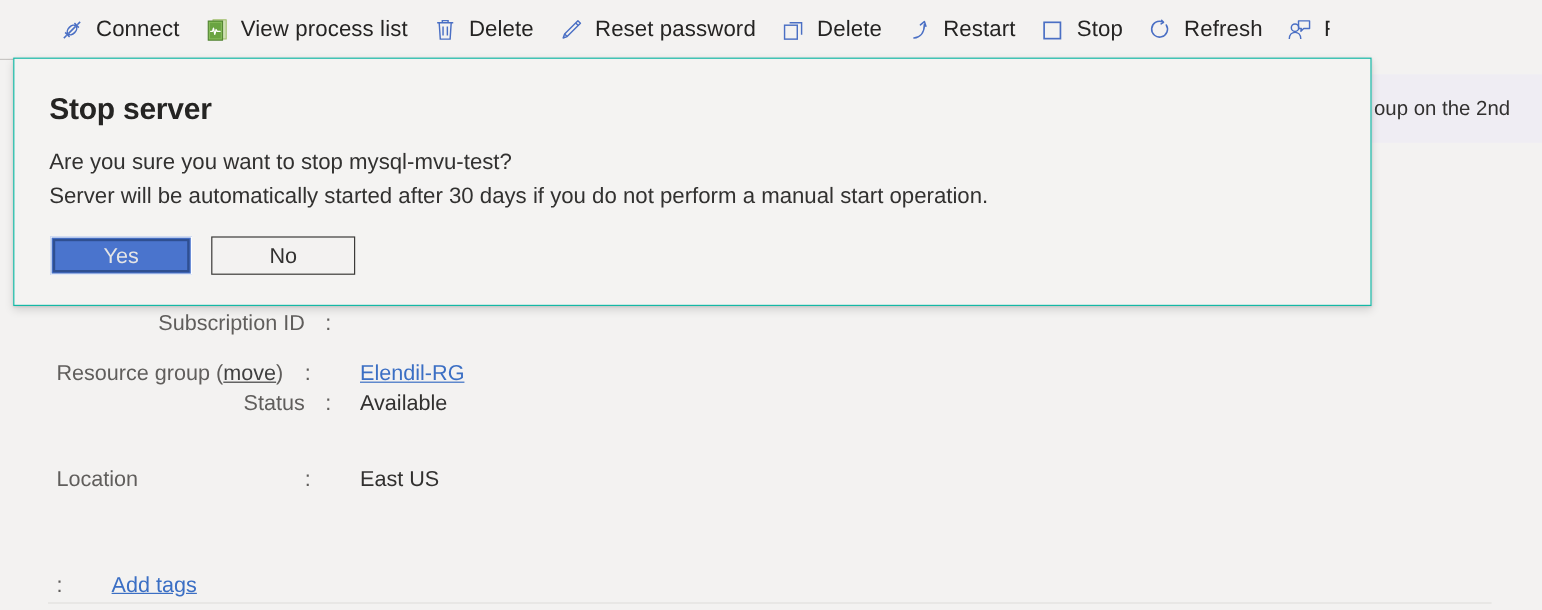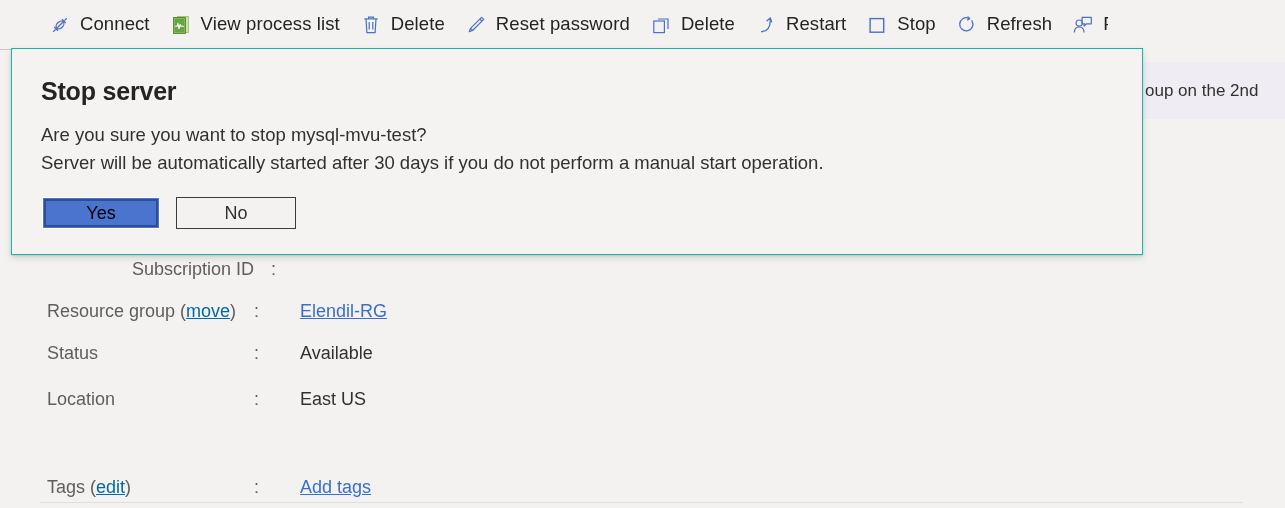--- a/index.html
+++ b/index.html
@@ -116,21 +116,21 @@
   .prop-value {
     color: #323130;
     white-space: nowrap;
     margin-left: 24px;
   }
   .link {
     color: #3b6fc4;
     text-decoration: underline;
     cursor: pointer;
   }
-  .prop-label .link { color: #0369a1; }
+  .prop-label .link { color: #404040; }
 
   #tags-divider {
     position: absolute;
     left: 40px;
     top: 451px;
     width: 1203px;
     height: 1px;
     background: #e1dfdd;
   }
 
@@ -179,21 +179,21 @@
     padding: 0 10px;
     box-sizing: border-box;
     cursor: pointer;
     display: inline-flex;
     align-items: center;
     justify-content: center;
     line-height: 1;
   }
   #yes-button {
     background: #4a74cd;
-    color: #000000;
+    color: #e5e5e5;
     border: 1px solid #ffffff;
     outline: 2px solid #2f4f91;
     outline-offset: -4px;
     margin-right: 16px;
     width: 118px;
   }
   #no-button {
     background: #f3f2f1;
     color: #323130;
     border: 1px solid #3b3a39;
@@ -320,34 +320,33 @@
       <span class="prop-colon">:</span>
       <span class="prop-value"></span>
     </div>
 
     <div class="prop-row" style="top:251px;">
       <span class="prop-label"><span>Resource group</span><span> (</span><span class="link">move</span><span>)</span></span>
       <span class="prop-colon">:</span>
       <span class="prop-value link">Elendil-RG</span>
     </div>
 
-    <div class="prop-row" style="top:293px;">
+    <div class="prop-row" style="top:276px;text-align:right;">
       <span class="prop-label">Status</span>
       <span class="prop-colon">:</span>
       <span class="prop-value">Available</span>
     </div>
 
     <div class="prop-row" style="top:339px;">
       <span class="prop-label">Location</span>
       <span class="prop-colon">:</span>
       <span class="prop-value">East US</span>
     </div>
 
     <div class="prop-row" style="top:427px;">
-      <span class="prop-label"><span>Tags</span><span> (</span><span class="link">edit</span><span>)</span></span>
       <span class="prop-colon">:</span>
       <span class="prop-value link">Add tags</span>
     </div>
 
   </div>
 
   <div id="tags-divider"></div>
 
 </div>
 

